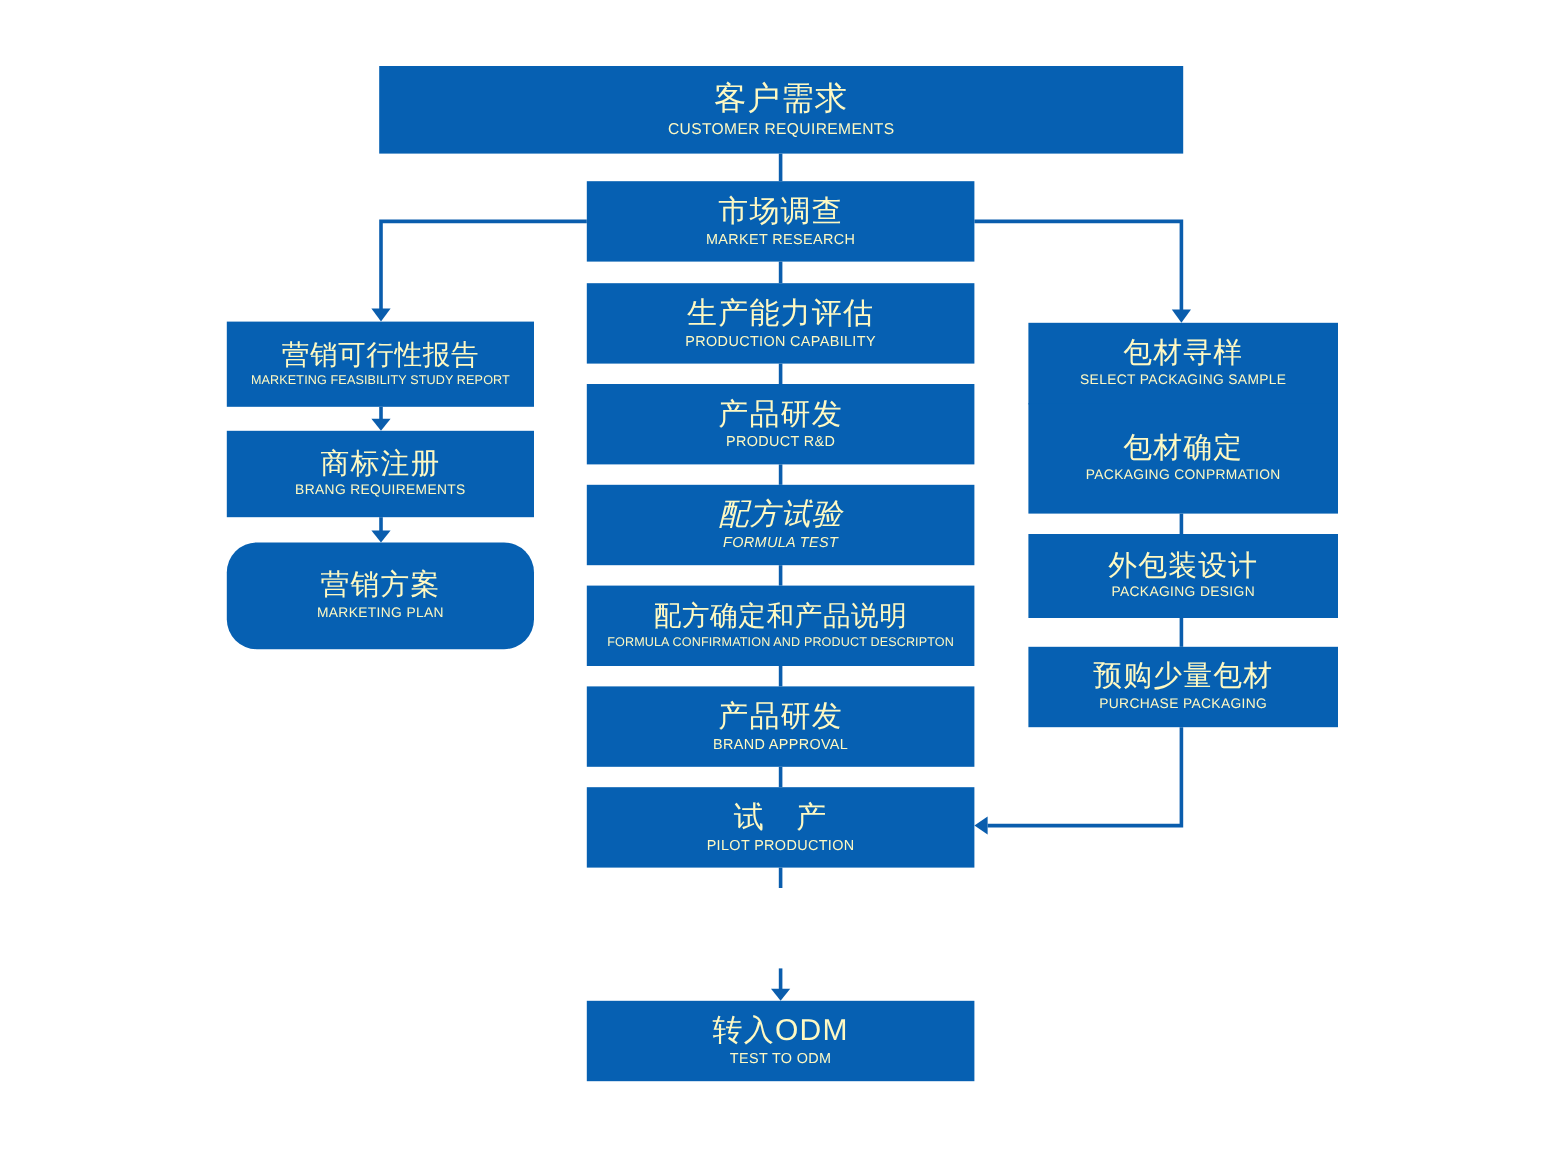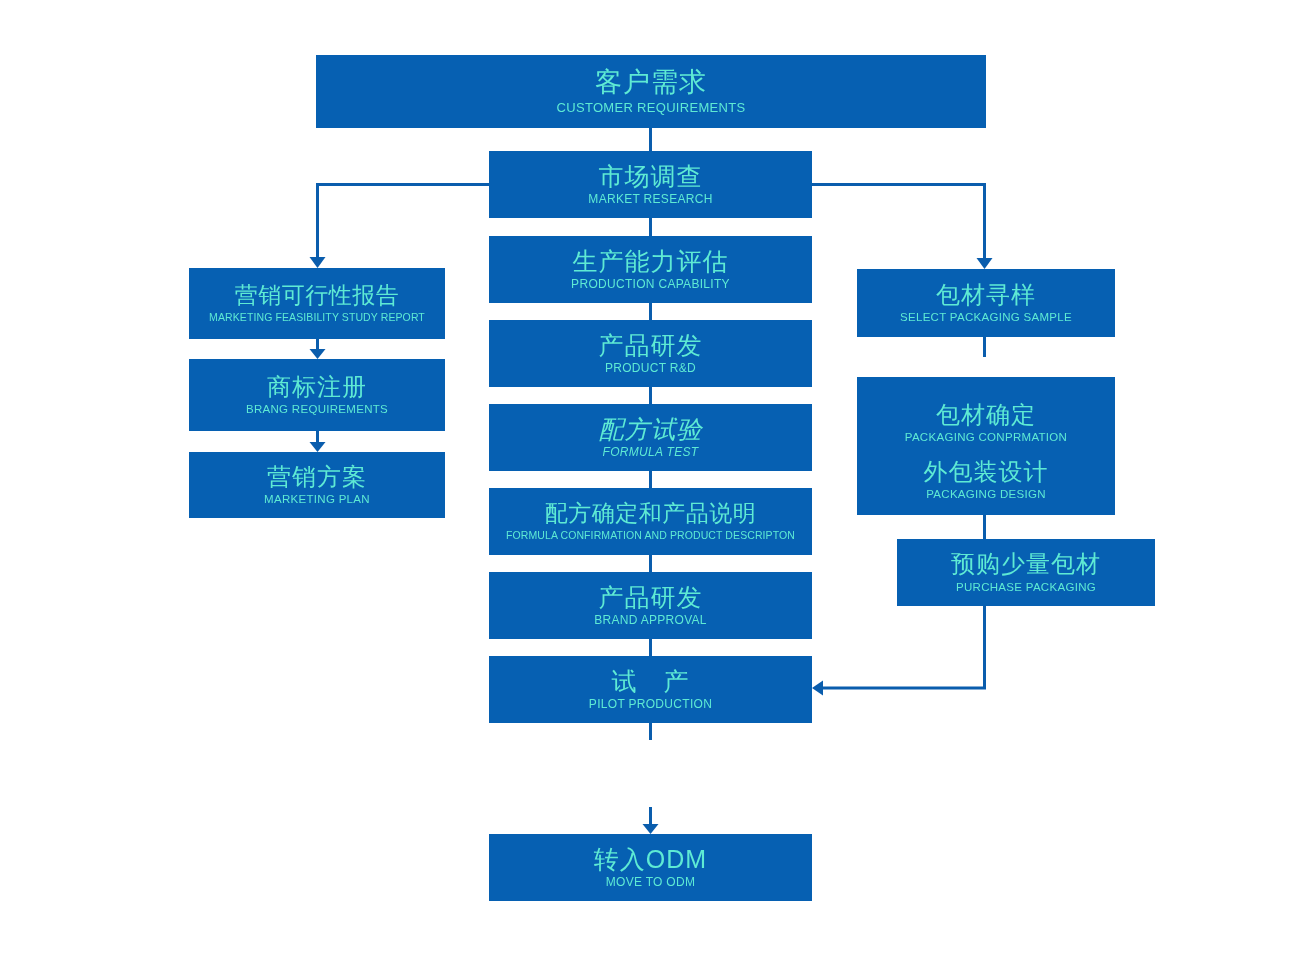--- a/index.html
+++ b/index.html
@@ -13,21 +13,21 @@
   }
   #connector-layer {
     position: absolute;
     left: 0; top: 0;
     z-index: 1;
   }
   .node {
     position: absolute;
     z-index: 2;
     background: #0660B2;
-    color: #5eead4;
+    color: #fef9c3;
     display: flex;
     flex-direction: column;
     align-items: center;
     justify-content: center;
     text-align: center;
     box-sizing: border-box;
     padding: 2px 4px;
   }
   .node .zh {
     font-size: 25px;
@@ -122,51 +122,51 @@
   </div>
 
   <div class="node" style="left:489px; top:656px; width:323px; height:67px;">
     <div class="zh">试　产</div>
     <div class="en">PILOT PRODUCTION</div>
   </div>
 
 
   <div class="node" style="left:489px; top:834px; width:323px; height:67px;">
     <div class="zh">转入ODM</div>
-    <div class="en">MOVE TO ODM</div>
+    <div class="en">TEST TO ODM</div>
   </div>
 
   <div class="node side long" style="left:189px; top:268px; width:256px; height:71px;">
     <div class="zh">营销可行性报告</div>
     <div class="en">MARKETING FEASIBILITY STUDY REPORT</div>
   </div>
 
   <div class="node side" style="left:189px; top:359px; width:256px; height:72px;">
     <div class="zh">商标注册</div>
     <div class="en">BRANG REQUIREMENTS</div>
   </div>
 
-  <div class="node side" style="left:189px; top:452px; width:256px; height:66px;">
+  <div class="node side" style="left:189px; top:452px; width:256px; height:89px;border-radius:25px;">
     <div class="zh">营销方案</div>
     <div class="en">MARKETING PLAN</div>
   </div>
 
   <div class="node side" style="left:857px; top:269px; width:258px; height:68px;">
     <div class="zh">包材寻样</div>
     <div class="en">SELECT PACKAGING SAMPLE</div>
   </div>
 
-  <div class="node side" style="left:857px; top:377px; width:258px; height:92px;">
+  <div class="node side" style="left:857px; top:336px; width:258px; height:92px;">
     <div class="zh">包材确定</div>
     <div class="en">PACKAGING CONPRMATION</div>
   </div>
 
   <div class="node side" style="left:857px; top:445px; width:258px; height:70px;">
     <div class="zh">外包装设计</div>
     <div class="en">PACKAGING DESIGN</div>
   </div>
 
-  <div class="node side" style="left:897px; top:539px; width:258px; height:67px;">
+  <div class="node side" style="left:857px; top:539px; width:258px; height:67px;">
     <div class="zh">预购少量包材</div>
     <div class="en">PURCHASE PACKAGING</div>
   </div>
 
 </div>
 
 </body></html>

